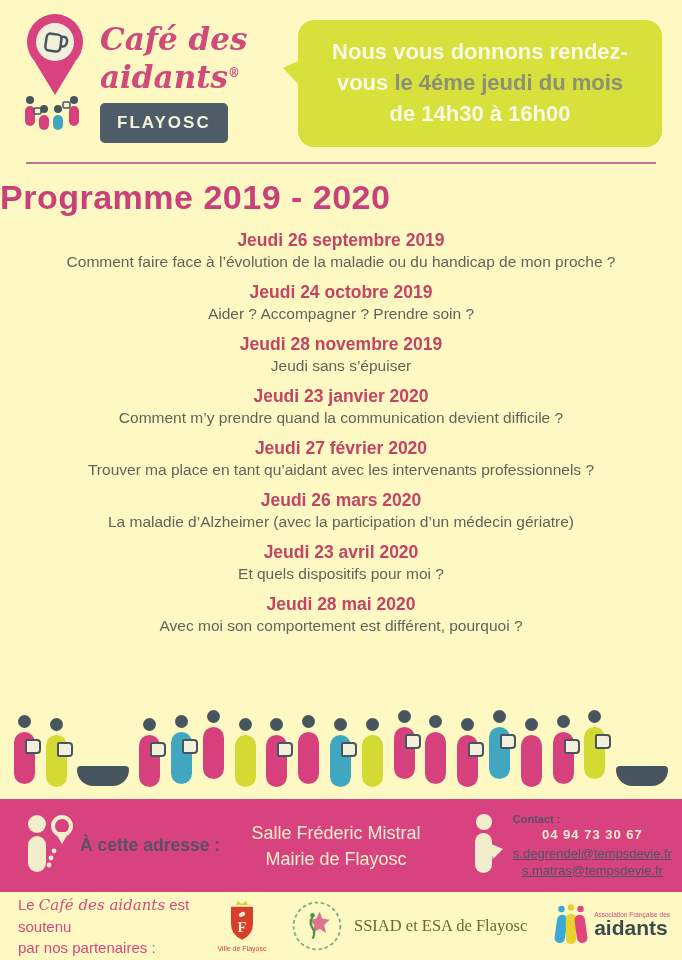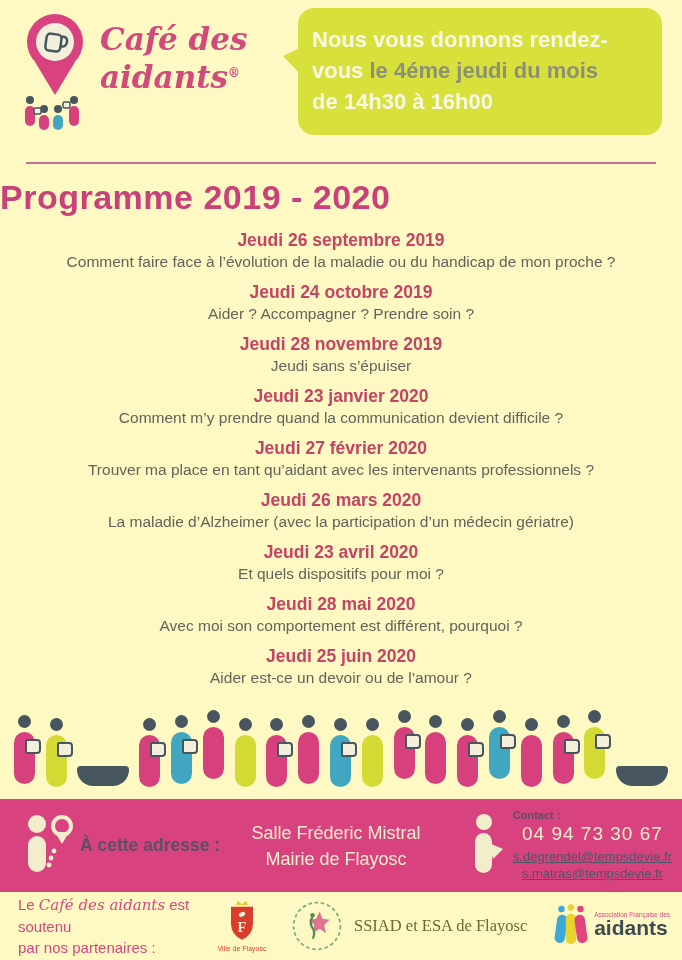--- a/index.html
+++ b/index.html
@@ -6,21 +6,21 @@
   body{font-family:"Liberation Sans",sans-serif;background:#888;}
   .poster{position:relative;width:682px;height:960px;background:#fef9c3;overflow:hidden;margin:0 auto;}
 
   
   .header{position:absolute;top:0;left:0;width:682px;height:160px;}
   .logo{position:absolute;top:12px;left:22px;display:flex;}
   .logo-pin{width:70px;height:118px;}
   .logo-text{margin-left:8px;margin-top:10px;color:#d04b7c;font-family:"DejaVu Serif",serif;font-style:italic;font-size:31px;line-height:34px;font-weight:bold;}
   .logo-text sup{font-size:12px;font-style:normal;}
   .flayosc{display:inline-block;margin-top:9px;background:#4d5c66;color:#f4f2dd;font-weight:bold;font-size:17px;letter-spacing:2px;padding:3px 17px;border-radius:5px;font-style:normal;font-family:"Liberation Sans",sans-serif;}
-  .bubble{position:absolute;top:8px;right:20px;width:336px;background:#d8e03c;border-radius:16px;padding:16px 14px 18px 14px;text-align:left;font-weight:bold;font-size:22px;line-height:31px;color:#f7f8e6;}
+  .bubble{position:absolute;top:20px;right:20px;width:336px;background:#d8e03c;border-radius:16px;padding:16px 14px 18px 14px;text-align:center;font-weight:bold;font-size:22px;line-height:31px;color:#f7f8e6;}
   .bubble .tail{position:absolute;left:-15px;top:40px;width:0;height:0;border-top:8px solid transparent;border-bottom:18px solid transparent;border-right:17px solid #d8e03c;}
   .bubble .gray{color:#8b9077;}
 
   .divider{position:absolute;top:162px;left:26px;width:630px;height:2px;background:#c4728f;}
 
   
   .title{position:absolute;top:178px;left:0;width:682px;text-align:left;font-size:34px;font-weight:bold;color:#c8417a;letter-spacing:.5px;}
   .sessions{position:absolute;top:229px;left:0;width:682px;text-align:center;}
   .session{margin-bottom:9px;}
   .session-date{font-size:17.5px;font-weight:bold;color:#c34465;line-height:22px;}
@@ -41,21 +41,21 @@
 
   
   .banner{position:absolute;top:799px;left:0;width:682px;height:93px;background:#d8437f;display:flex;align-items:center;box-sizing:border-box;padding:0 10px;}
   .addr-icon{width:52px;height:70px;margin-left:14px;flex:none;}
   .addr-label{color:#5a5066;font-weight:bold;font-size:17.5px;margin-left:4px;width:152px;flex:none;}
   .venue{width:208px;text-align:center;color:#f2eecb;font-size:18px;line-height:26px;flex:none;}
   .contact{display:flex;align-items:center;margin-left:auto;}
   .contact-icon{width:34px;height:66px;flex:none;}
   .contact-col{margin-left:10px;text-align:center;}
   .contact-label{color:#5a5066;font-weight:bold;font-size:11px;text-align:left;}
-  .phone{color:#f2eecb;font-size:19px;letter-spacing:1px;margin:2px 0 3px 0;}
+  .phone{color:#f2eecb;font-size:13px;letter-spacing:1px;margin:2px 0 3px 0;font-weight:bold;}
   .email{color:#4c5568;font-size:13px;text-decoration:underline;line-height:17px;white-space:nowrap;}
 
   
   .footer{position:absolute;top:892px;left:0;width:682px;height:68px;display:flex;align-items:center;box-sizing:border-box;padding:0 12px 0 18px;}
   .support{color:#d4497e;font-size:15px;line-height:21px;width:178px;flex:none;}
   .support .it{font-family:"DejaVu Serif",serif;font-style:italic;}
   .ville{width:64px;text-align:center;flex:none;margin-left:14px;}
   .ville svg{width:36px;height:44px;display:block;margin:0 auto;}
   .ville-label{color:#d93e2b;font-size:7px;margin-top:1px;}
   .ssiad{display:flex;align-items:center;margin-left:16px;}
@@ -88,20 +88,21 @@
         <circle cx="36" cy="97" r="4" fill="#47565e"></circle>
           <rect x="31" y="103" width="10" height="15" rx="5" fill="#41a7c1"></rect>
         <circle cx="52" cy="88" r="4" fill="#47565e"></circle>
           <rect x="47" y="94" width="10" height="20" rx="5" fill="#d6417d"></rect>
         <rect x="12" y="96" width="7" height="6" rx="1.5" fill="#f2f0db" stroke="#47565e" stroke-width="1.5"></rect>
         <rect x="41" y="90" width="7" height="6" rx="1.5" fill="#f2f0db" stroke="#47565e" stroke-width="1.5"></rect>
       </svg>
       <div class="logo-text">
         <span>Café des</span><br>
         <span>aidants</span><sup>®</sup><br>
+        <span class="flayosc">FLAYOSC</span>
       </div>
     </div>
 
     <div class="bubble">
       <span class="tail"></span>
       <div>Nous vous donnons rendez-</div>
       <div><span>vous </span><span class="gray">le 4éme jeudi du mois</span></div>
       <div>de 14h30 à 16h00</div>
     </div>
   </div>
@@ -135,24 +136,20 @@
       <div class="session-date">Jeudi 26 mars 2020</div>
       <div class="session-topic">La maladie d’Alzheimer (avec la participation d’un médecin gériatre)</div>
     </div>
     <div class="session">
       <div class="session-date">Jeudi 23 avril 2020</div>
       <div class="session-topic">Et quels dispositifs pour moi ?</div>
     </div>
     <div class="session">
       <div class="session-date">Jeudi 28 mai 2020</div>
       <div class="session-topic">Avec moi son comportement est différent, pourquoi ?</div>
-    </div>
-    <div class="session">
-      <div class="session-date">Jeudi 25 juin 2020</div>
-      <div class="session-topic">Aider est-ce un devoir ou de l’amour ?</div>
     </div>
   </div>
 
   <div class="people-row">
       <div class="person pink">
         <span class="head"></span>
         <span class="body"></span>
         <span class="cup"></span>
       </div>
       <div class="person yellow">

